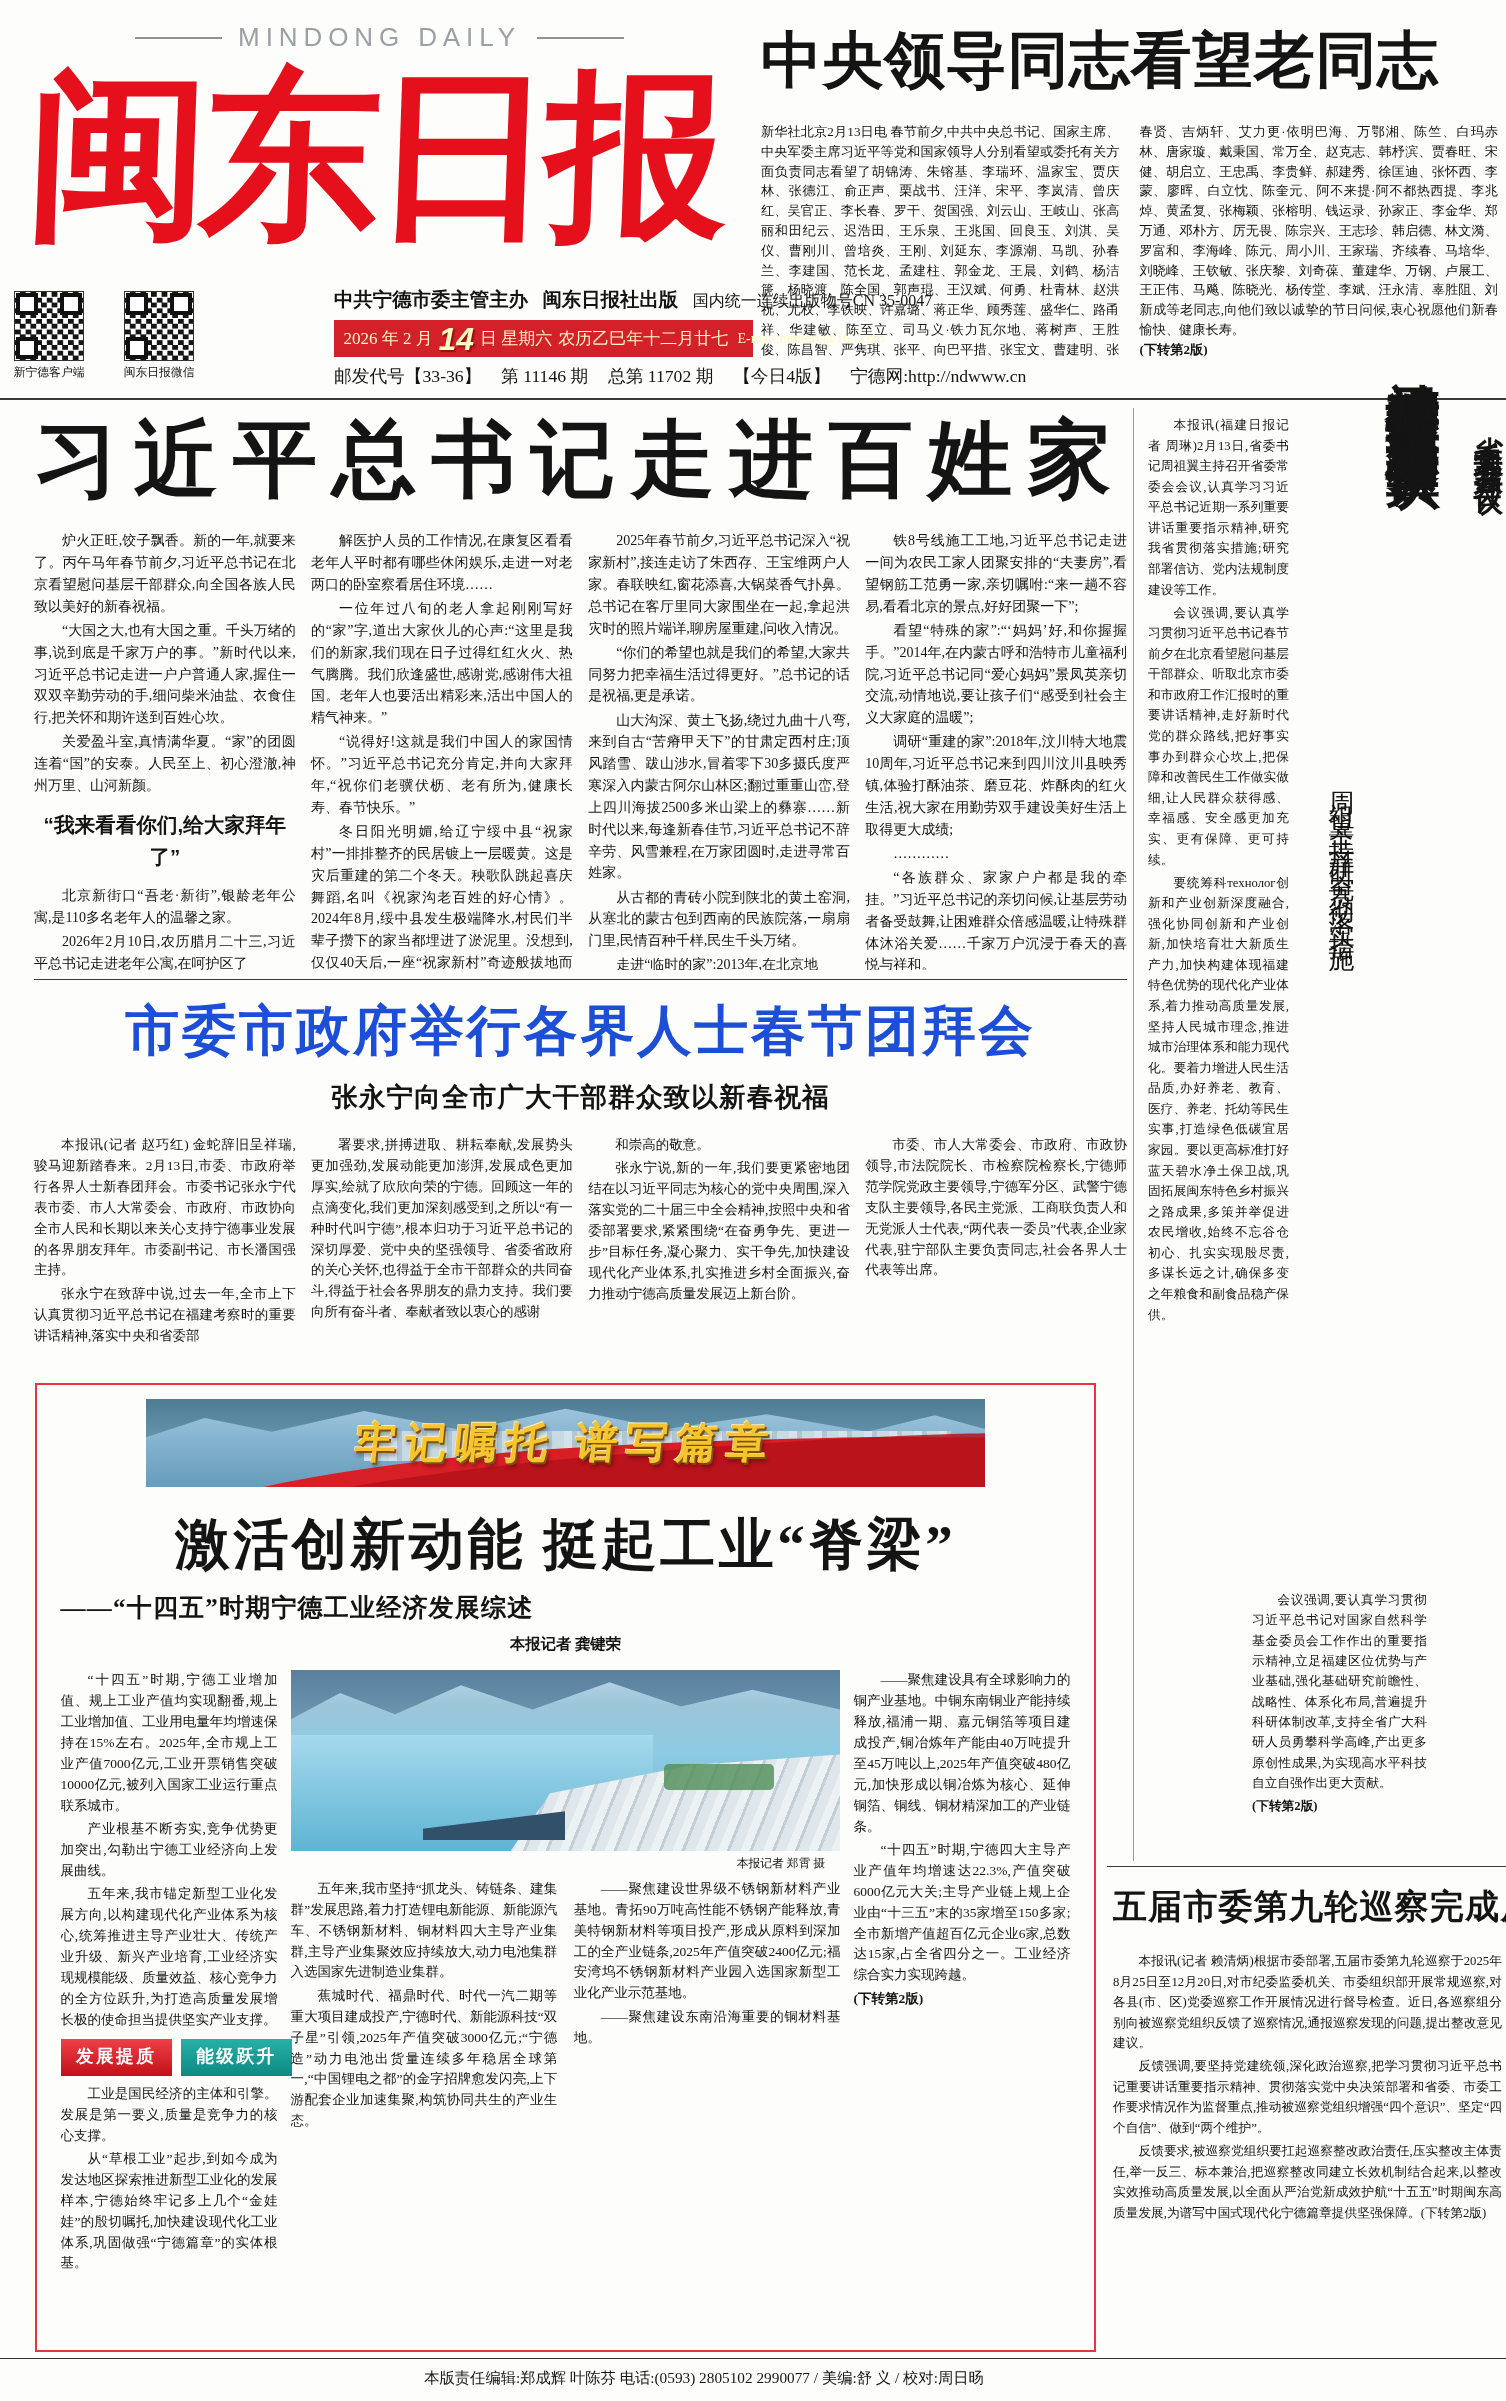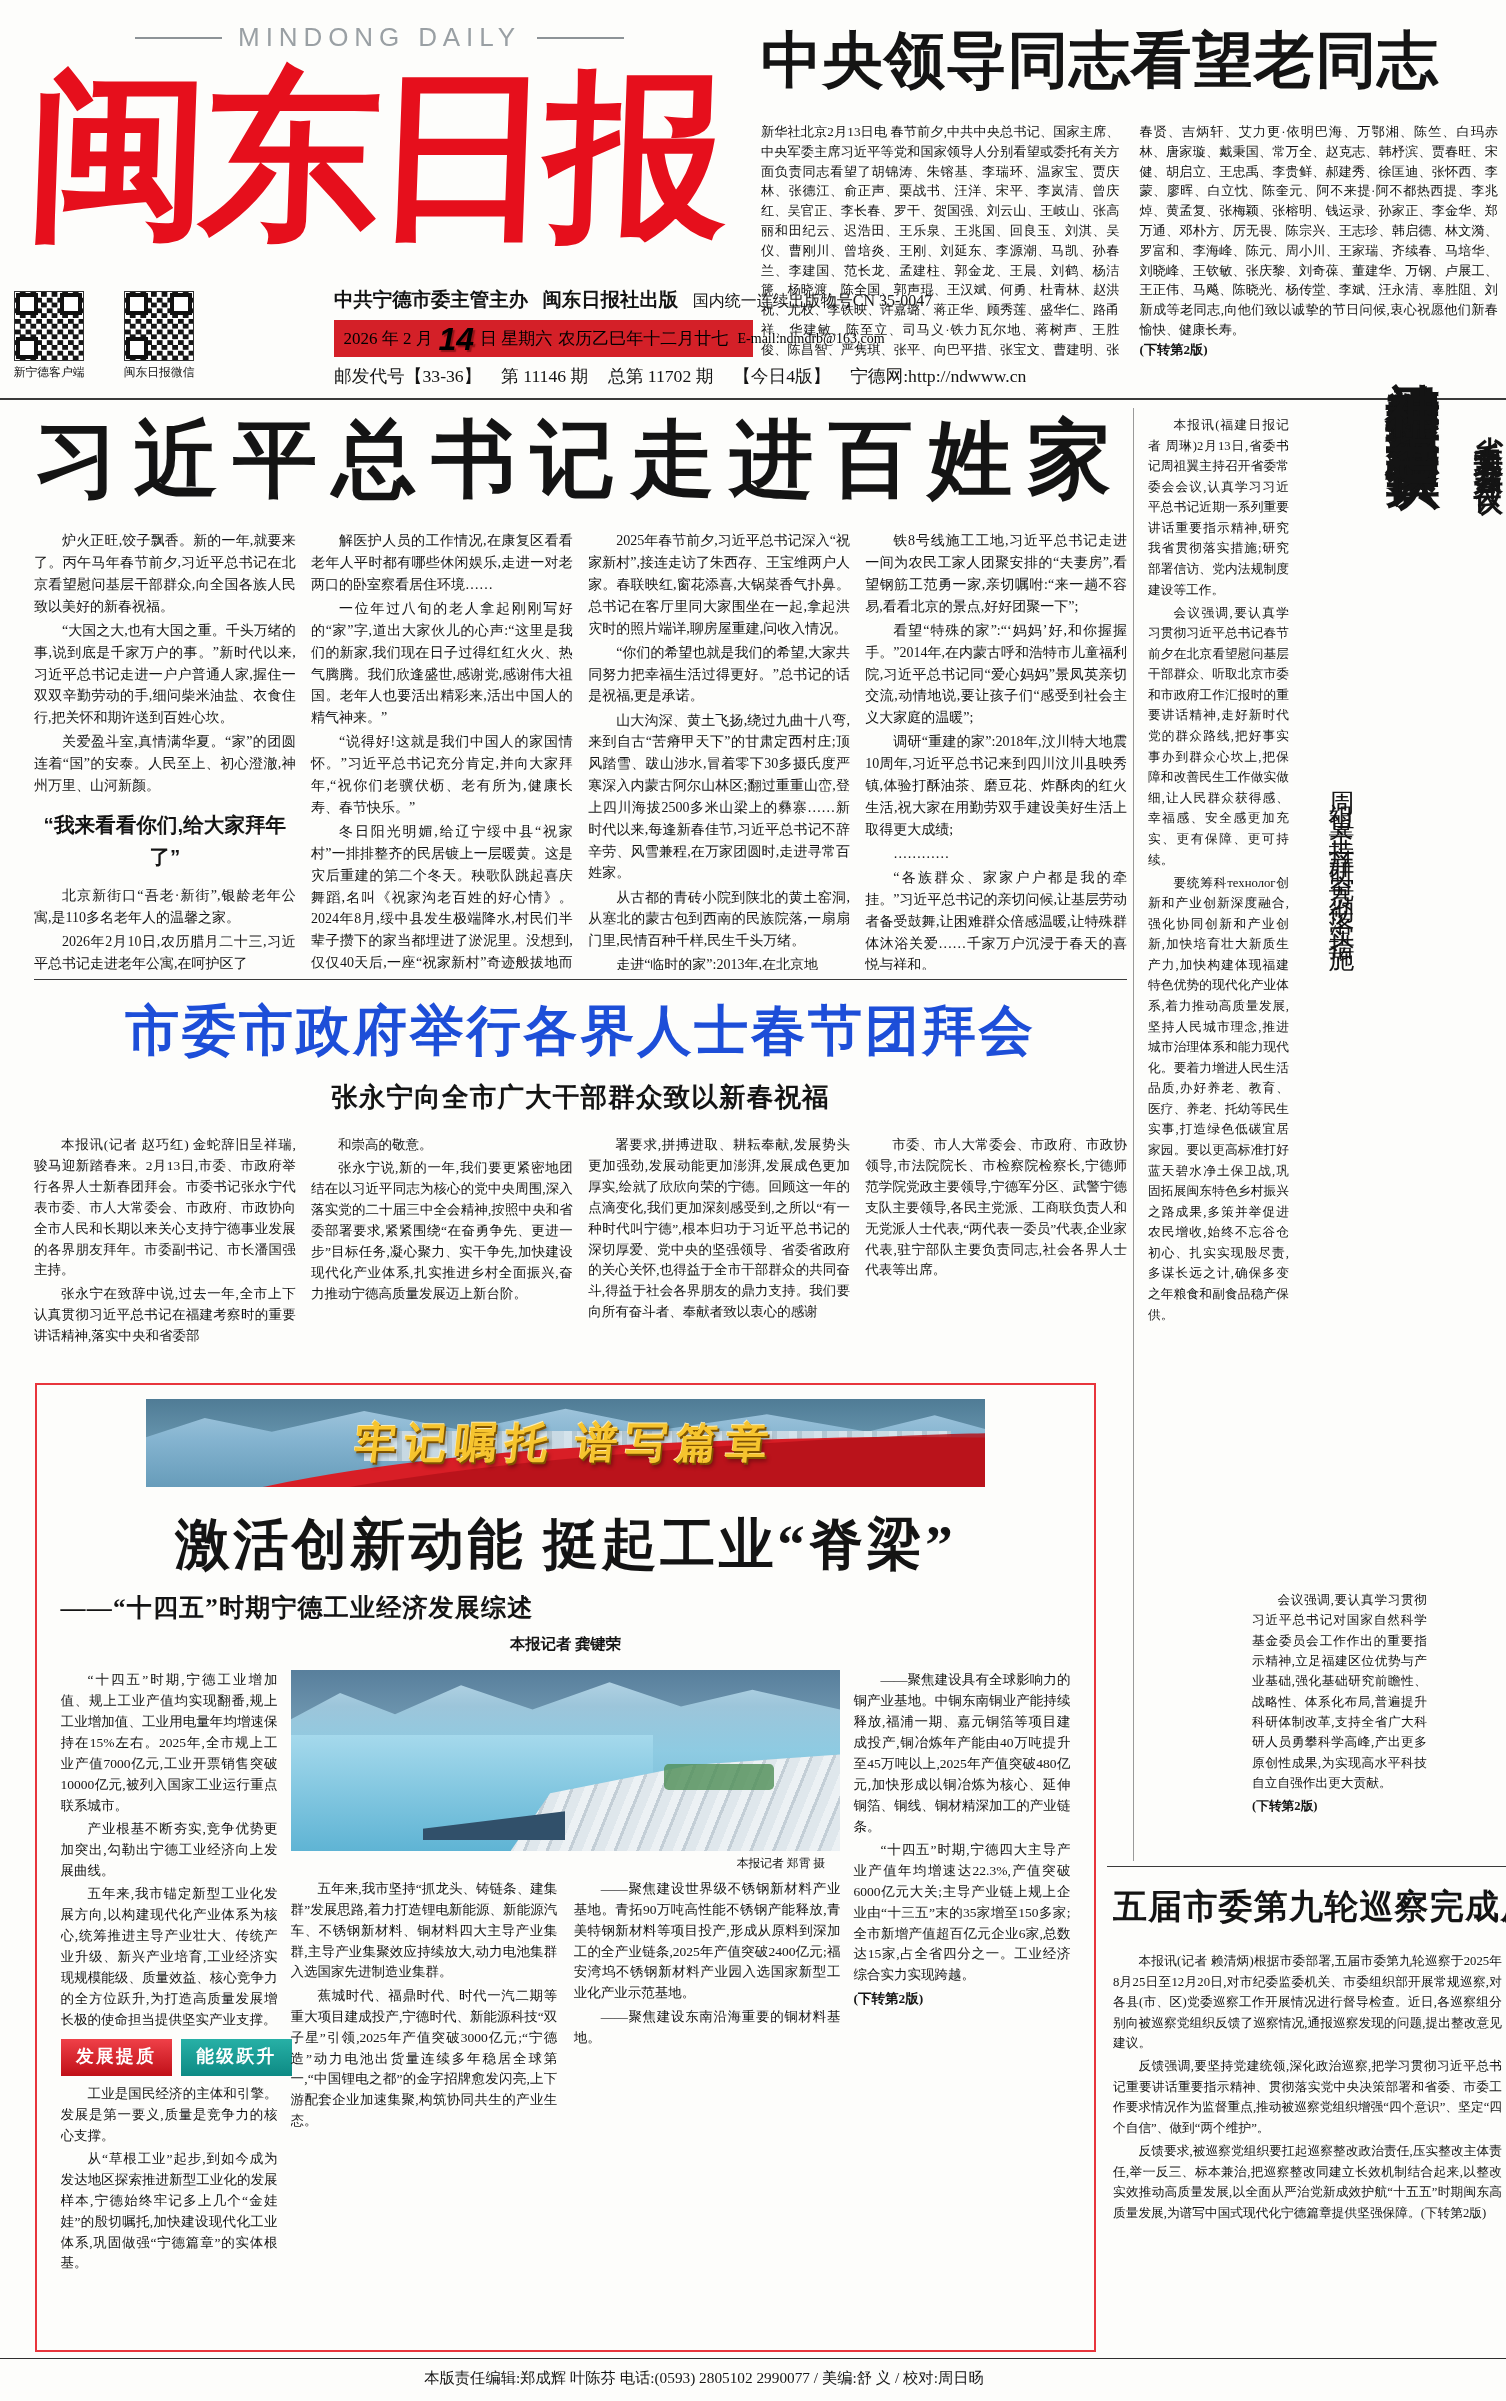--- a/index.html
+++ b/index.html
@@ -20,21 +20,21 @@
   .qr-row{position:absolute;left:10.6px;top:291px;display:flex;gap:33px;}
   .qr-block{width:77px;text-align:center;}
   .qr{position:relative;width:68px;height:68px;margin:0 auto;border:1.2px solid #333;
       background:repeating-conic-gradient(#151515 0% 25%,#fff 0% 50%) 0 0/10.6px 10.6px;}
   .qr i{position:absolute;width:14px;height:14px;border:4.1px solid #111;background:#fff;}
   .qr i.tl{left:1.2px;top:1.2px;} .qr i.tr{right:1.2px;top:1.2px;} .qr i.bl{left:1.2px;bottom:1.2px;}
   .qr-label{font-size:11.8px;margin-top:3.5px;white-space:nowrap;}
   .pub-block{position:absolute;left:334px;top:286px;width:419px;}
   .pub-line1{font-size:19.4px;font-weight:bold;white-space:nowrap;}
   .pub-line1 .issn{font-size:16px;font-weight:normal;}
-  .date-bar{margin-top:7px;height:37px;background:#d42028;color:#000000;display:flex;align-items:center;
+  .date-bar{margin-top:7px;height:37px;background:#d42028;color:#fef9c3;display:flex;align-items:center;
             padding:0 9.4px;font-size:17px;white-space:nowrap;gap:5.9px;}
   .day-num{font-size:32px;font-weight:bold;font-style:italic;font-family:"Liberation Sans",sans-serif;
            text-shadow:1.8px 1.8px 1.2px rgba(60,0,0,.45);line-height:1;}
   .date-bar .email{font-size:14px;margin-left:3.5px;}
   .pub-line3{margin-top:7px;font-size:17.7px;white-space:nowrap;}
   .pub-line3 span{margin-right:15.3px;}
 
   
   .tr-article{position:absolute;left:761px;top:20px;width:737px;}
   .tr-headline{font-size:61px;font-weight:900;font-family:"Liberation Sans",sans-serif;
@@ -262,27 +262,27 @@
     <div class="tb-subtitle">张永宁向全市广大干部群众致以新春祝福</div>
     <div class="tb-cols">
       <div class="tb-col">
         <div>
             <p class="jpara">本报讯(记者 赵巧红) 金蛇辞旧呈祥瑞,骏马迎新踏春来。2月13日,市委、市政府举行各界人士新春团拜会。市委书记张永宁代表市委、市人大常委会、市政府、市政协向全市人民和长期以来关心支持宁德事业发展的各界朋友拜年。市委副书记、市长潘国强主持。</p>
             <p class="jpara">张永宁在致辞中说,过去一年,全市上下认真贯彻习近平总书记在福建考察时的重要讲话精神,落实中央和省委部</p>
           </div>
       </div>
       <div class="tb-col">
         <div>
+            <p class="jpara">署要求,拼搏进取、耕耘奉献,发展势头更加强劲,发展动能更加澎湃,发展成色更加厚实,绘就了欣欣向荣的宁德。回顾这一年的点滴变化,我们更加深刻感受到,之所以“有一种时代叫宁德”,根本归功于习近平总书记的深切厚爱、党中央的坚强领导、省委省政府的关心关怀,也得益于全市干部群众的共同奋斗,得益于社会各界朋友的鼎力支持。我们要向所有奋斗者、奉献者致以衷心的感谢</p>
+          </div>
+      </div>
+      <div class="tb-col">
+        <div>
             <p class="jpara">和崇高的敬意。</p>
             <p class="jpara">张永宁说,新的一年,我们要更紧密地团结在以习近平同志为核心的党中央周围,深入落实党的二十届三中全会精神,按照中央和省委部署要求,紧紧围绕“在奋勇争先、更进一步”目标任务,凝心聚力、实干争先,加快建设现代化产业体系,扎实推进乡村全面振兴,奋力推动宁德高质量发展迈上新台阶。</p>
-          </div>
-      </div>
-      <div class="tb-col">
-        <div>
-            <p class="jpara">署要求,拼搏进取、耕耘奉献,发展势头更加强劲,发展动能更加澎湃,发展成色更加厚实,绘就了欣欣向荣的宁德。回顾这一年的点滴变化,我们更加深刻感受到,之所以“有一种时代叫宁德”,根本归功于习近平总书记的深切厚爱、党中央的坚强领导、省委省政府的关心关怀,也得益于全市干部群众的共同奋斗,得益于社会各界朋友的鼎力支持。我们要向所有奋斗者、奉献者致以衷心的感谢</p>
           </div>
       </div>
       <div class="tb-col">
         <div>
             <p class="jpara">市委、市人大常委会、市政府、市政协领导,市法院院长、市检察院检察长,宁德师范学院党政主要领导,宁德军分区、武警宁德支队主要领导,各民主党派、工商联负责人和无党派人士代表,“两代表一委员”代表,企业家代表,驻宁部队主要负责同志,社会各界人士代表等出席。</p>
           </div>
       </div>
     </div>
   </div>
 

